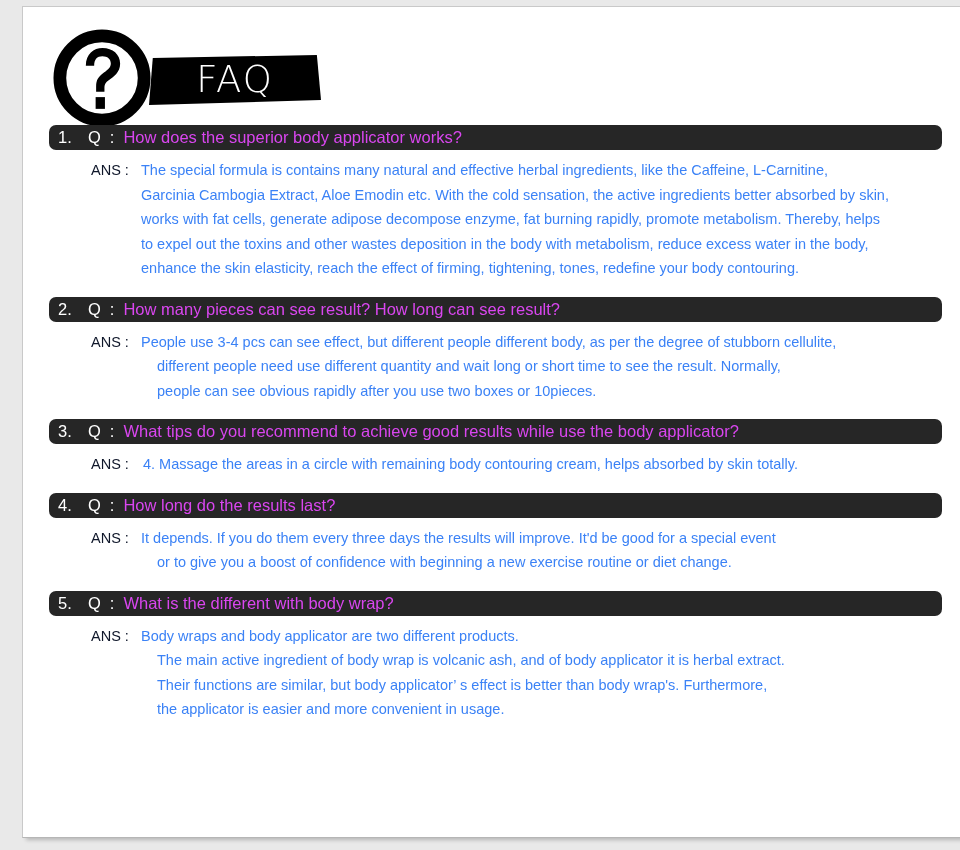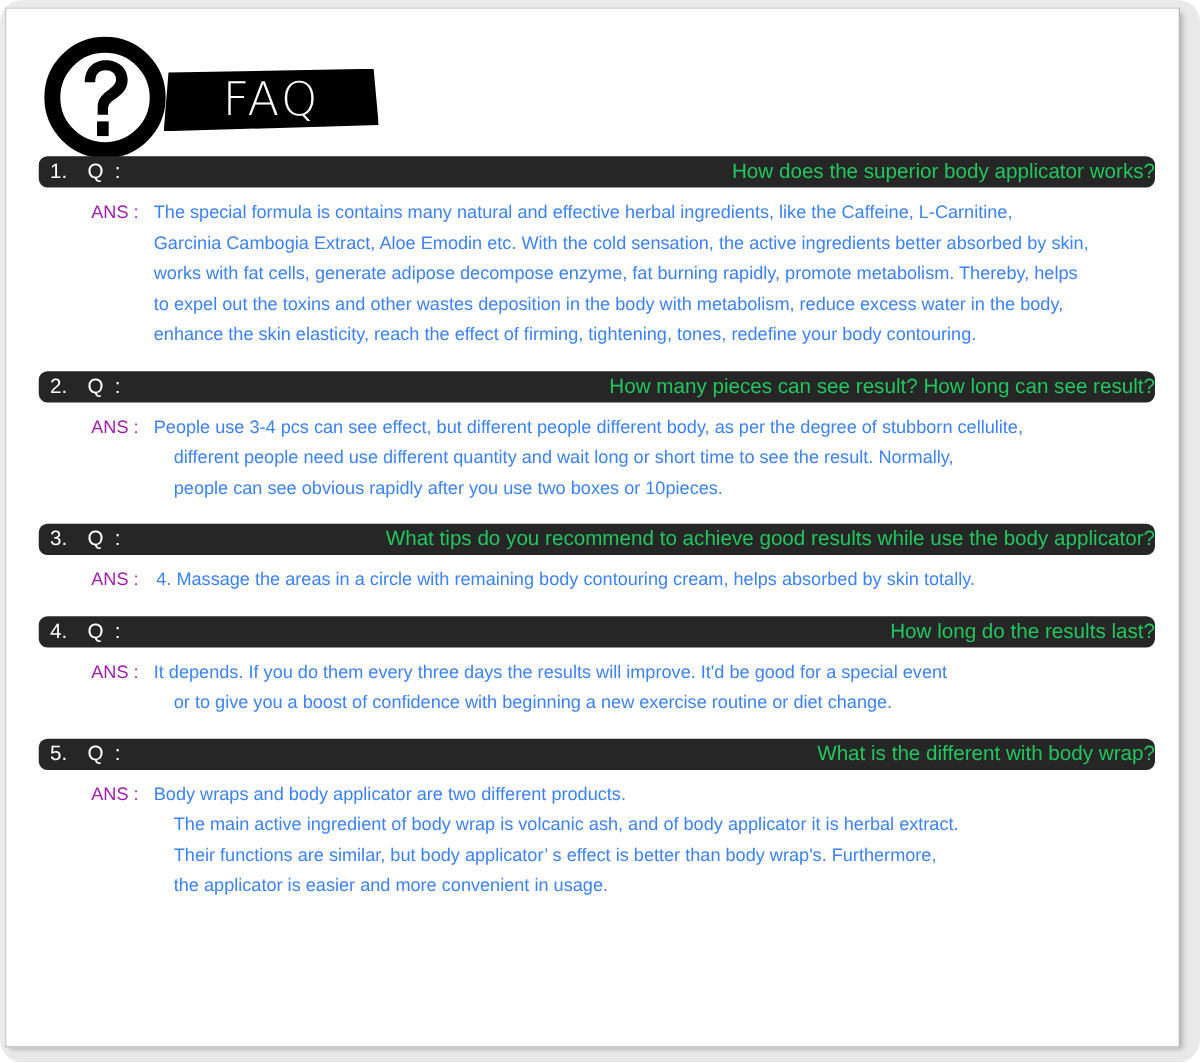--- a/index.html
+++ b/index.html
@@ -14,22 +14,21 @@
     overflow: hidden;
   }
 
   
   #page-frame {
     position: relative;
     width: 960px;
     height: 850px;
     box-sizing: border-box;
     background: #e9e9e9;
-    padding: 6px 14px 12px 4px;
-    border-radius: 18px;
+    padding: 6px 14px 12px 22px;
   }
   #page-sheet {
     position: relative;
     width: 940px;
     height: 832px;
     box-sizing: border-box;
     background: #ffffff;
     border: 1px solid #c9c9c9;
     border-right-color: #b6b6b6;
     border-bottom-color: #b6b6b6;
@@ -111,39 +110,38 @@
     padding-right: 9px;
   }
   .q-colon {
     color: #ffffff;
     font-size: 16.5px;
     line-height: 1;
     flex: 0 0 auto;
     padding-right: 9px;
   }
   .q-text {
-    color: #22c55e;
+    color: #d946ef;
     font-size: 16.5px;
     line-height: 1;
     white-space: nowrap;
     flex: 1 1 auto;
-    text-align: right;
   }
 
   .answer-block {
     margin-top: 8px;
     padding-left: 68px;
     position: relative;
   }
   .ans-label {
     position: absolute;
     left: 68px;
     top: 0;
     font-size: 14.5px;
-    color: #a21caf;
+    color: #0f172a;
     line-height: 24.5px;
     white-space: nowrap;
   }
   .answer-lines {
     padding-left: 50px;
   }
   .answer-line {
     font-size: 14.5px;
     color: #3b82f6;
     line-height: 24.5px;

